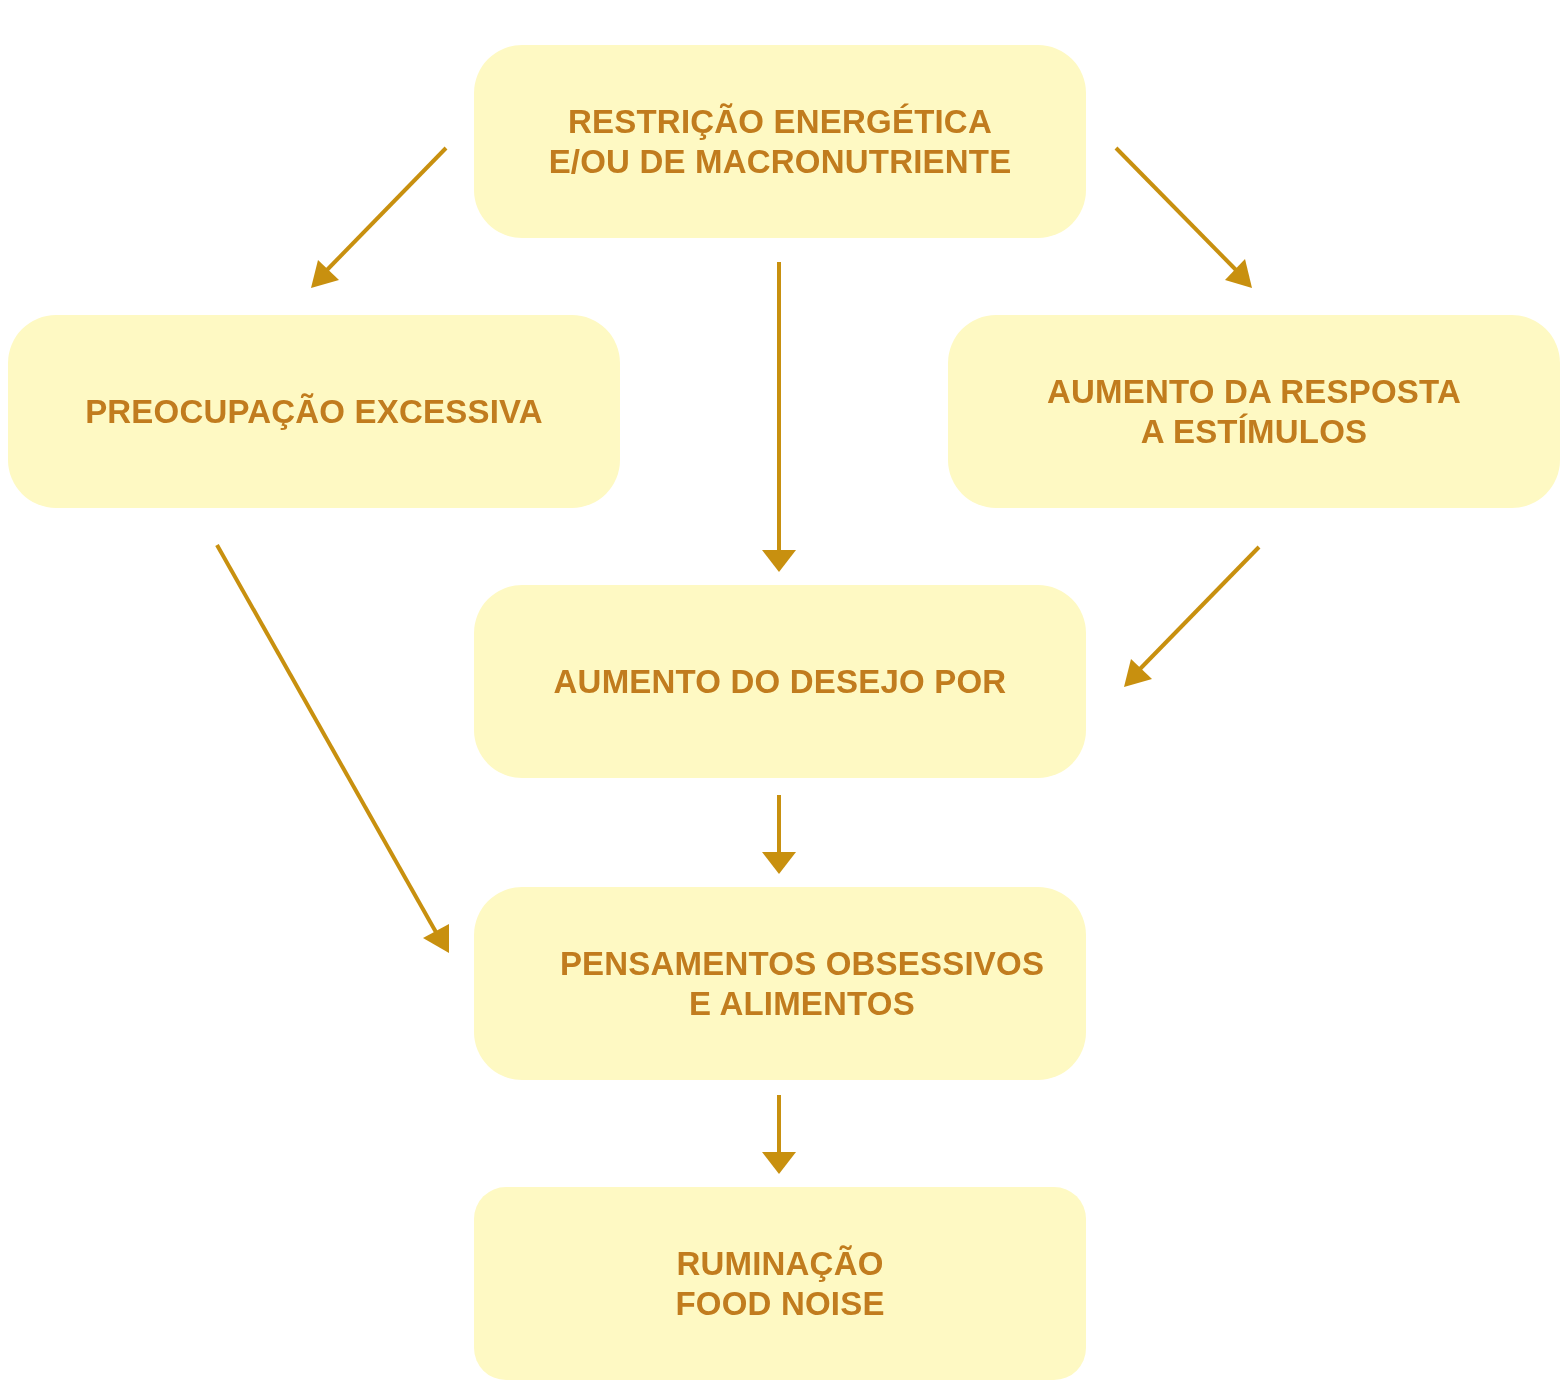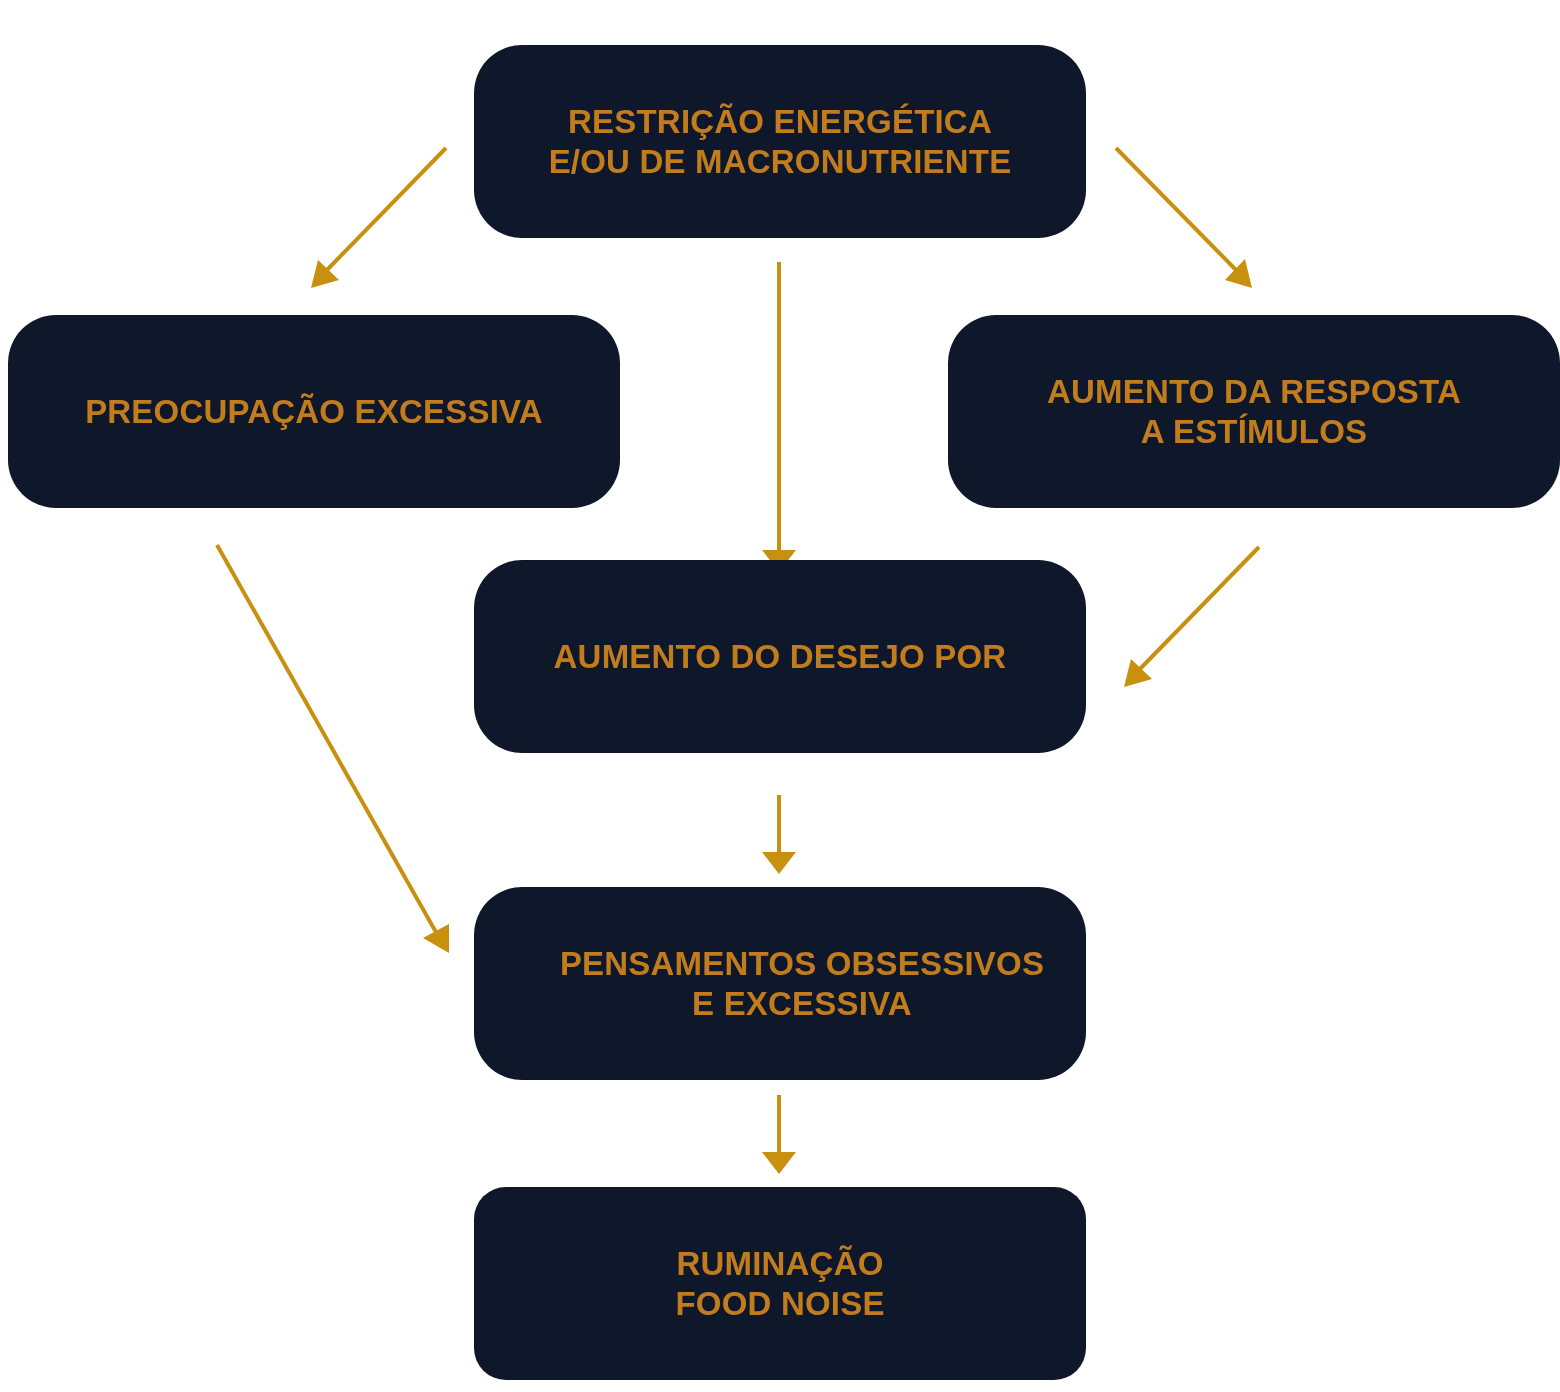--- a/index.html
+++ b/index.html
@@ -11,42 +11,42 @@
       width: 1560px;
       height: 1392px;
       position: relative;
       overflow: hidden;
       font-family: "Liberation Sans", "DejaVu Sans", sans-serif;
     }
     .box {
       position: absolute;
       width: 612px;
       height: 193px;
-      background: #0f172a;
+      background: #fef9c3;
       border-radius: 48px;
       display: flex;
       align-items: center;
       justify-content: center;
       text-align: center;
       box-sizing: border-box;
     }
     .box .label {
       color: #C17C1E;
       font-weight: bold;
       font-size: 33px;
       line-height: 40px;
       letter-spacing: 0.2px;
       display: flex;
       flex-direction: column;
     }
     .box .label span { display: block; white-space: nowrap; }
     #box-top    { left: 474px; top: 45px; }
     #box-left   { left: 8px;   top: 315px; }
     #box-right  { left: 948px; top: 315px; }
-    #box-mid    { left: 474px; top: 560px; }
+    #box-mid    { left: 474px; top: 585px; }
     #box-think  { left: 474px; top: 887px; padding-left: 44px; }
     #box-rumin  { left: 474px; top: 1187px; border-radius: 32px; }
 
     svg.arrows {
       position: absolute;
       left: 0;
       top: 0;
       width: 1560px;
       height: 1392px;
       pointer-events: none;
@@ -117,21 +117,21 @@
 
 <div class="box" id="box-mid">
   <div class="label">
     <span>AUMENTO DO DESEJO POR</span>
   </div>
 </div>
 
 <div class="box" id="box-think">
   <div class="label">
     <span>PENSAMENTOS OBSESSIVOS</span>
-    <span>E EXCESSIVA</span>
+    <span>E ALIMENTOS</span>
   </div>
 </div>
 
 <div class="box" id="box-rumin">
   <div class="label">
     <span>RUMINAÇÃO</span>
     <span>FOOD NOISE</span>
   </div>
 </div>
 

